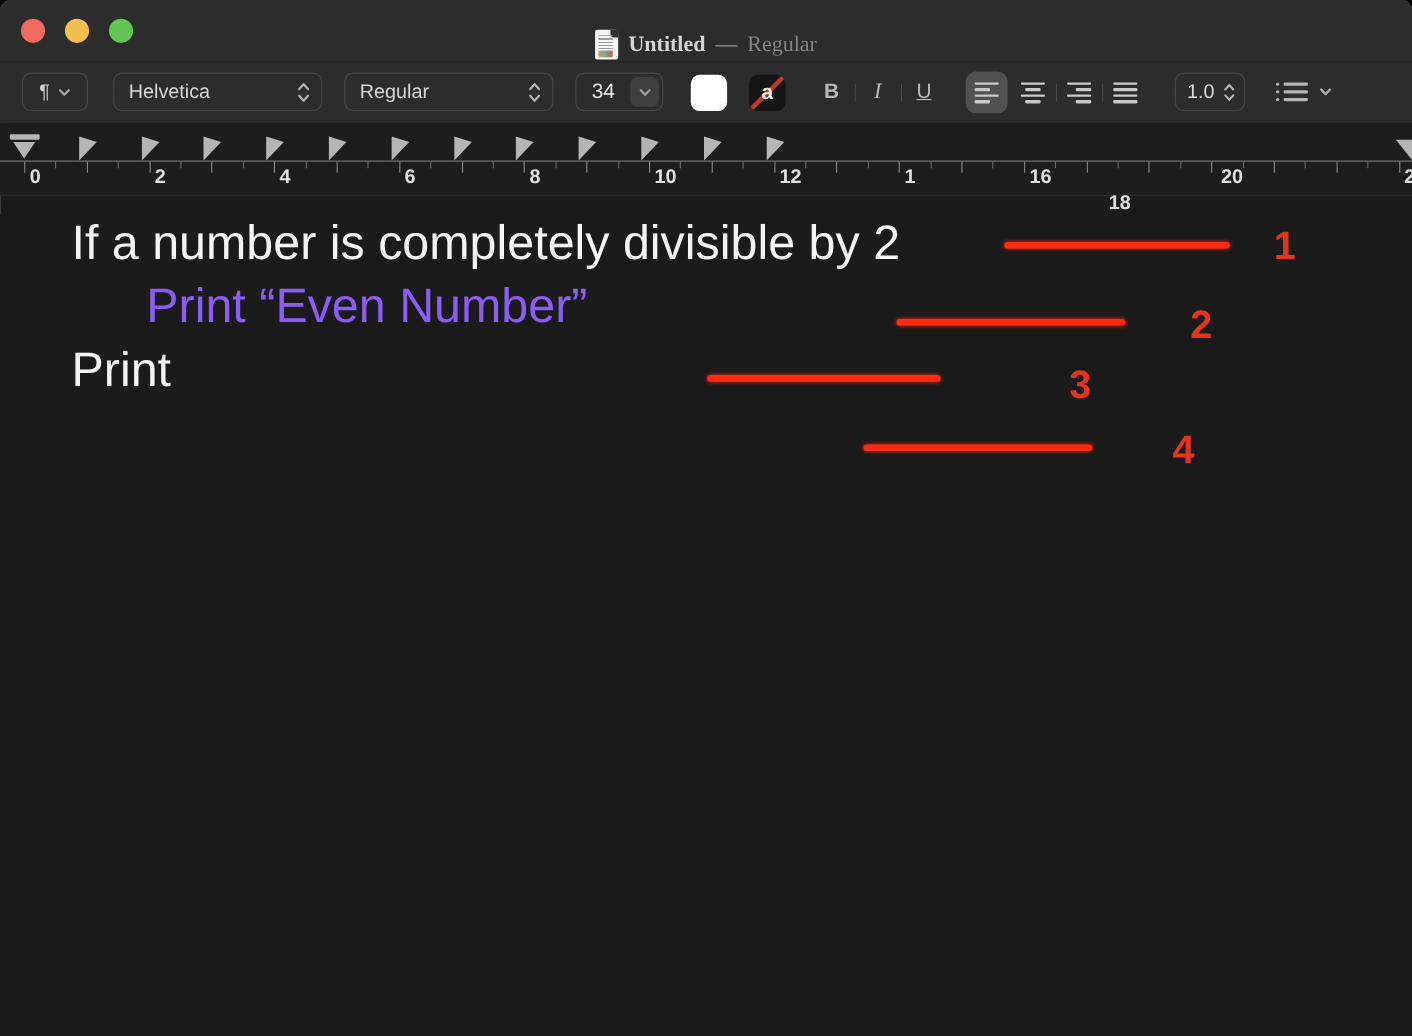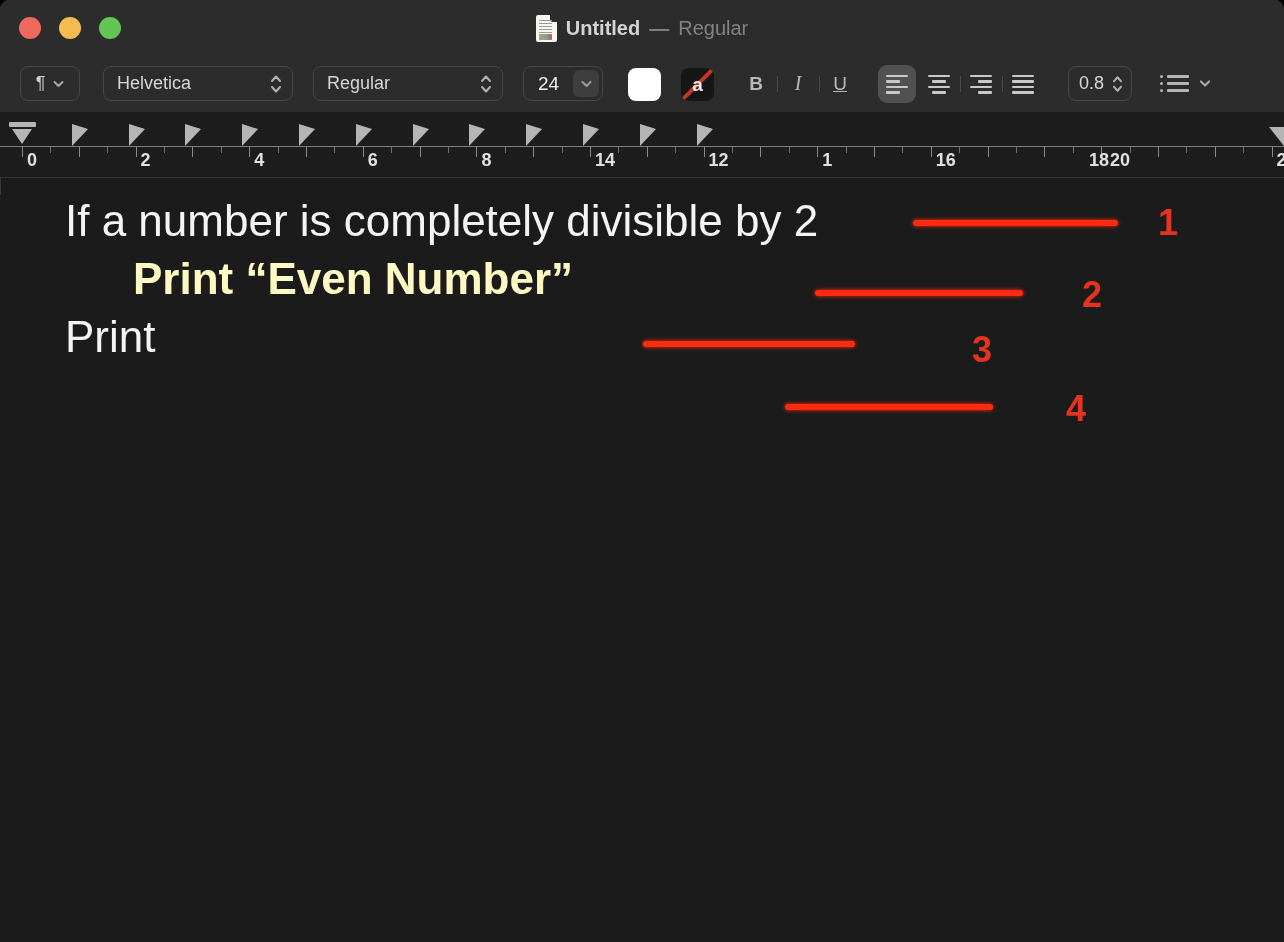--- a/index.html
+++ b/index.html
@@ -6,22 +6,22 @@
     -webkit-font-smoothing:antialiased;}
   .window{position:relative;width:1284px;height:942px;background:#1b1b1b;
     border-radius:10px 10px 0 0;overflow:hidden;
     box-shadow:inset 0 1px 0 #555, inset 1px 0 0 #3a3a3a;}
   
   .titlebar{position:absolute;left:0;top:0;width:100%;height:56px;background:#2c2c2c;}
   .traffic{position:absolute;top:17px;width:22px;height:22px;border-radius:50%;}
   .t-close{left:19px;background:#ee6a5f;}
   .t-min{left:59px;background:#f5bd4f;}
   .t-zoom{left:99px;background:#62c554;}
-  .title-wrap{position:absolute;left:0;right:0;top:0;height:56px;display:flex;
-    align-items:center;justify-content:center;gap:9px;}
+  .title-wrap{position:absolute;left:0;right:0;top:12px;height:56px;display:flex;
+    align-items:center;justify-content:center;gap:9px;font-family:Liberation Serif, serif;}
   .doc-icon{position:relative;width:21px;height:27px;background:#f5f5f2;border-radius:2px;}
   .doc-icon:before{content:"";position:absolute;right:0;top:0;width:7px;height:7px;
     background:#2c2c2c;border-bottom-left-radius:3px;}
   .doc-icon:after{content:"";position:absolute;left:3px;top:5px;width:13px;height:14px;
     background:repeating-linear-gradient(#9a9a9a 0 1px,transparent 1px 3px);}
   .doc-icon .smudge{position:absolute;left:3px;bottom:2px;width:13px;height:6px;
     background:linear-gradient(90deg,#c96,#7a9,#c55);border-radius:1px;}
   .win-title{font-size:20px;font-weight:700;color:#d4d4d4;}
   .win-dash{font-size:20px;font-weight:700;color:#7e7e7e;}
   .win-edited{font-size:20px;color:#838383;}
@@ -125,21 +125,21 @@
 
     <div class="ctl dd-font">
       <span>Helvetica</span>
       <svg width="12" height="20" viewBox="0 0 12 20">
           <polyline points="2,7 6,2.5 10,7" fill="none" stroke="#b2b2b2" stroke-width="2" stroke-linecap="round" stroke-linejoin="round"></polyline>
           <polyline points="2,13 6,17.5 10,13" fill="none" stroke="#b2b2b2" stroke-width="2" stroke-linecap="round" stroke-linejoin="round"></polyline>
         </svg>
     </div>
 
     <div class="ctl size-ctl">
-      <span class="size-val">24</span>
+      <span class="size-val">34</span>
       <span class="size-chev">
         <svg width="11" height="8" viewBox="0 0 11 8">
             <polyline points="1.5,2 5.5,6 9.5,2" fill="none" stroke="#9e9e9e" stroke-width="2" stroke-linecap="round" stroke-linejoin="round"></polyline>
           </svg>
       </span>
     </div>
 
     <div class="well"></div>
     <div class="nobg">
       <span class="a">a</span>
@@ -181,21 +181,21 @@
     <div class="align-btn" style="left:1004px">
       <span class="bars justify">
           <i></i>
           <i></i>
           <i></i>
           <i></i>
         </span>
     </div>
 
     <div class="ctl spacing-ctl">
-      <span>0.8</span>
+      <span>1.0</span>
       <svg width="11" height="18" viewBox="0 0 12 20">
           <polyline points="2,7 6,2.5 10,7" fill="none" stroke="#b2b2b2" stroke-width="2.2" stroke-linecap="round" stroke-linejoin="round"></polyline>
           <polyline points="2,13 6,17.5 10,13" fill="none" stroke="#b2b2b2" stroke-width="2.2" stroke-linecap="round" stroke-linejoin="round"></polyline>
         </svg>
     </div>
 
     <div class="list-btn">
       <span class="list-rows">
         <span>
             <b></b>
@@ -261,25 +261,25 @@
       <div class="tick major" style="left: 1158px;"></div>
       <div class="tick minor" style="left: 1186.4px;"></div>
       <div class="tick major" style="left: 1214.8px;"></div>
       <div class="tick minor" style="left: 1243.2px;"></div>
       <div class="tick major" style="left: 1271.6px;"></div>
       <div class="rnum" style="left: 27px;">0</div>
       <div class="rnum" style="left: 140.6px;">2</div>
       <div class="rnum" style="left: 254.2px;">4</div>
       <div class="rnum" style="left: 367.8px;">6</div>
       <div class="rnum" style="left: 481.4px;">8</div>
-      <div class="rnum" style="left: 595px;">14</div>
+      <div class="rnum" style="left: 595px;">10</div>
       <div class="rnum" style="left: 708.6px;">12</div>
       <div class="rnum" style="left: 822.2px;">1</div>
       <div class="rnum" style="left: 935.8px;">16</div>
-      <div class="rnum" style="left: 1089px;">18</div>
+      <div class="rnum" style="left: 1008px; margin-top: 24px;">18</div>
       <div class="rnum" style="left: 1110px; text-align: right;">20</div>
       <div class="rnum" style="left: 1276.6px;">22</div>
       <div class="tabstop" style="left: 71.8px;"></div>
       <div class="tabstop" style="left: 128.6px;"></div>
       <div class="tabstop" style="left: 185.4px;"></div>
       <div class="tabstop" style="left: 242.2px;"></div>
       <div class="tabstop" style="left: 299px;"></div>
       <div class="tabstop" style="left: 355.8px;"></div>
       <div class="tabstop" style="left: 412.6px;"></div>
       <div class="tabstop" style="left: 469.4px;"></div>
@@ -287,21 +287,21 @@
       <div class="tabstop" style="left: 583px;"></div>
       <div class="tabstop" style="left: 639.8px;"></div>
       <div class="tabstop" style="left: 696.6px;"></div>
       <div class="lmark-bar" style="left: 9px;"></div>
       <div class="lmark-tri" style="left: 12px;"></div>
       <div class="rmark"></div>
     </div>
 
   <div class="doc" id="doc">
       <div class="doc-line" style="left: 65px; top: 4px; color: rgb(244, 244, 244);">If a number is completely divisible by 2</div>
-      <div class="doc-line" style="left: 133px; top: 62px; color: #fef9c3; font-weight: bold;">Print “Even Number”</div>
+      <div class="doc-line" style="left: 133px; top: 62px; color: #8b5cf6;">Print “Even Number”</div>
       <div class="doc-line" style="left: 65px; top: 120px; color: rgb(244, 244, 244);">Print</div>
       <div class="ann-line" style="left: 913px; top: 25px; width: 205px; background: rgb(255, 43, 16); box-shadow: rgb(255, 43, 16) 0px 0px 4px;"></div>
       <div class="ann-num" style="left: 1158px; top: 10px; color: rgb(230, 51, 32);">1</div>
       <div class="ann-line" style="left: 815px; top: 95px; width: 208px; background: rgb(255, 43, 16); box-shadow: rgb(255, 43, 16) 0px 0px 4px;"></div>
       <div class="ann-num" style="left: 1082px; top: 82px; color: rgb(230, 51, 32);">2</div>
       <div class="ann-line" style="left: 643px; top: 146px; width: 212px; background: rgb(255, 43, 16); box-shadow: rgb(255, 43, 16) 0px 0px 4px;"></div>
       <div class="ann-num" style="left: 972px; top: 137px; color: rgb(230, 51, 32);">3</div>
       <div class="ann-line" style="left: 785px; top: 209px; width: 208px; background: rgb(255, 43, 16); box-shadow: rgb(255, 43, 16) 0px 0px 4px;"></div>
       <div class="ann-num" style="left: 1066px; top: 196px; color: rgb(230, 51, 32);">4</div>
     </div>

